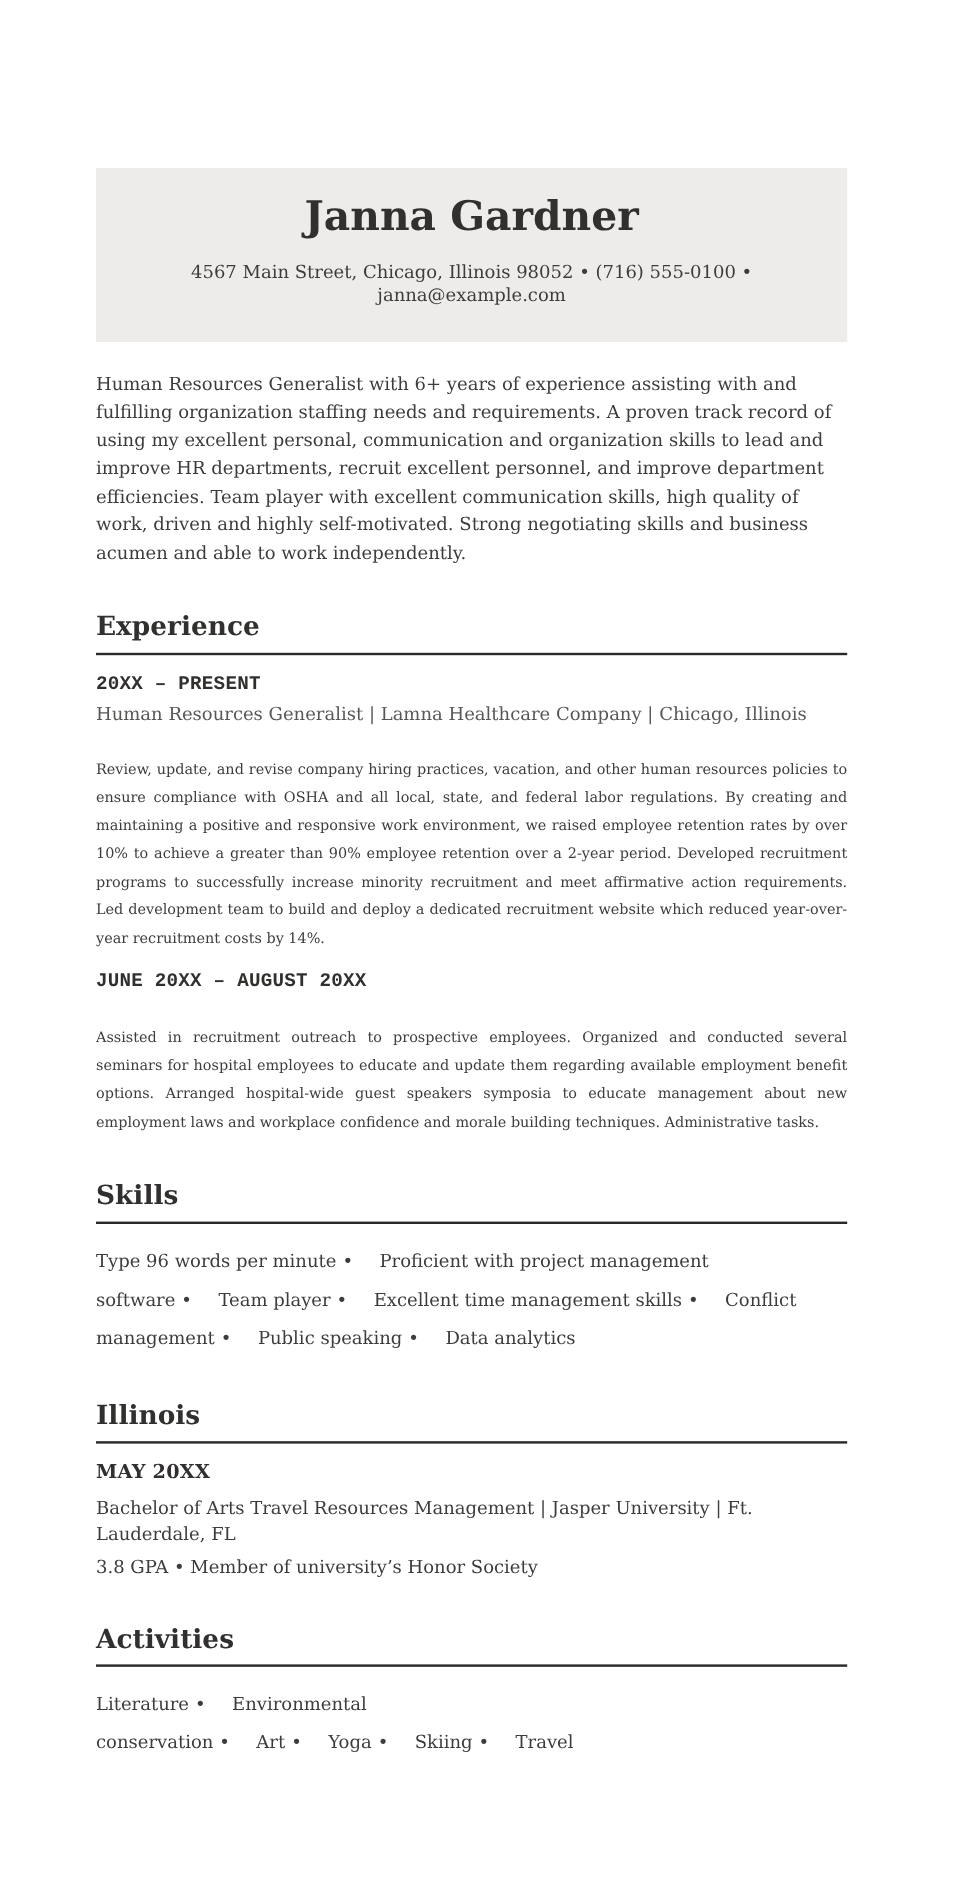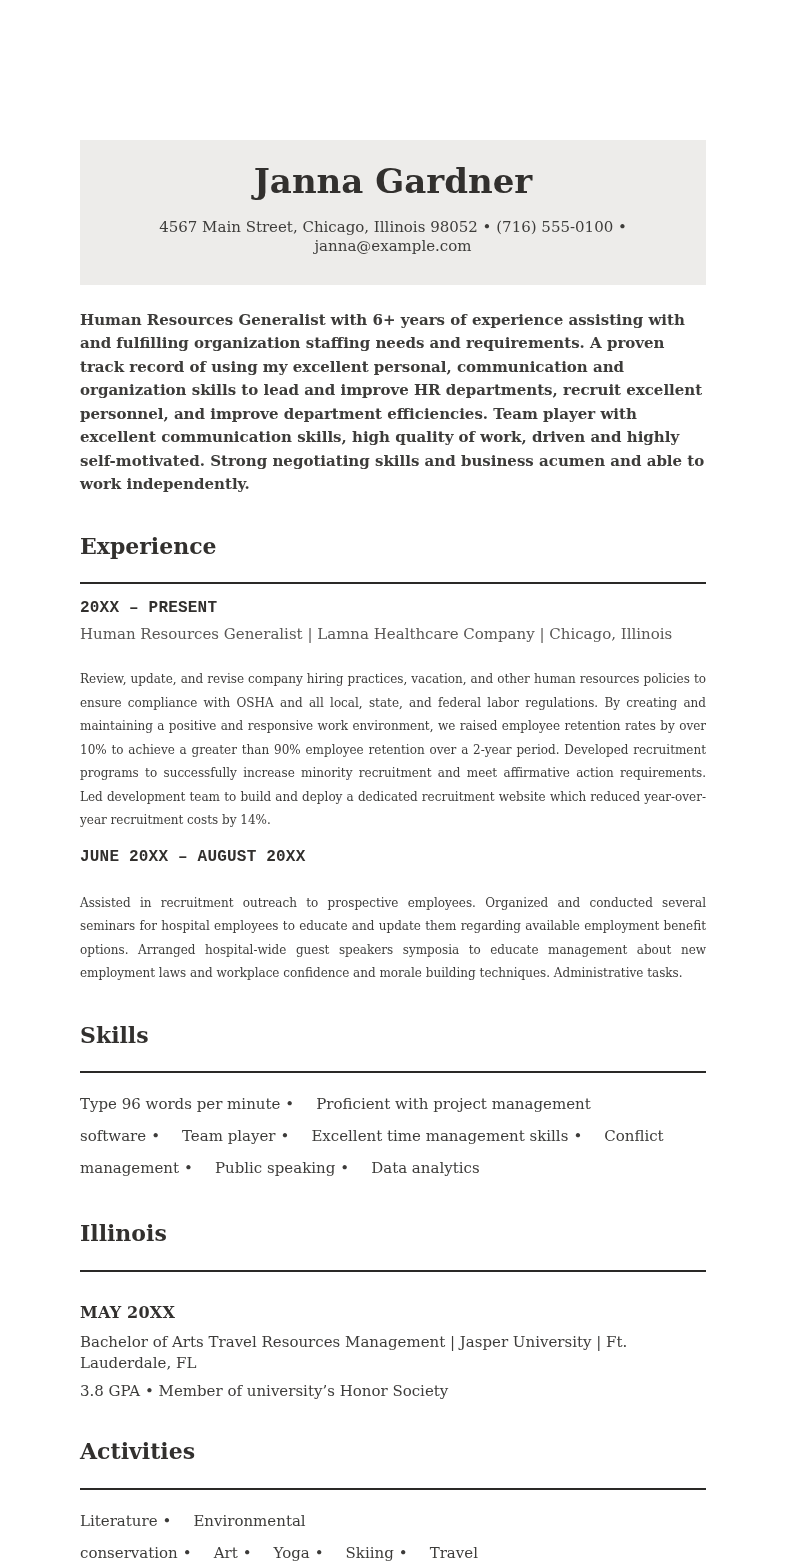--- a/index.html
+++ b/index.html
@@ -38,30 +38,29 @@
     font-size: 15px;
     color: var(--ink);
     line-height: 1.3;
   }
 
   .summary {
     margin-top: 24px;
     font-size: 15px;
     line-height: 23.5px;
     color: var(--ink);
-    font-weight: bold;
   }
 
   .section { margin-top: 36px; }
   .section-title {
     font-size: 22px;
     font-weight: 700;
     color: var(--ink-strong);
     line-height: 1.25;
-    padding-bottom: 22px;
+    padding-bottom: 7px;
     border-bottom: 2px solid var(--rule);
   }
 
   .entry { margin-top: 14px; }
   .entry-dates {
     font-size: 16px;
     font-weight: 700;
     letter-spacing: 0.2px;
     color: var(--ink-strong);
     line-height: 1.3;
@@ -87,21 +86,21 @@
     line-height: 32px;
     color: var(--ink);
   }
   .sep {
     color: var(--ink);
     padding-left: 5px;
     margin-right: 22px;
   }
 
   .edu-date {
-    margin-top: 31px;
+    margin-top: 14px;
     font-size: 16px;
     font-weight: 700;
     letter-spacing: 0.2px;
     color: var(--ink-strong);
     line-height: 1.3;
   }
   .edu-degree {
     margin-top: 9px;
     font-size: 15px;
     color: var(--ink);

